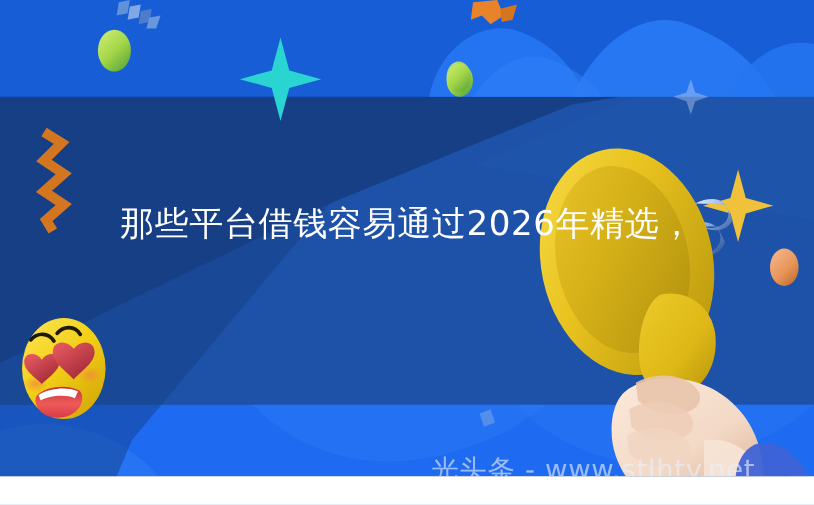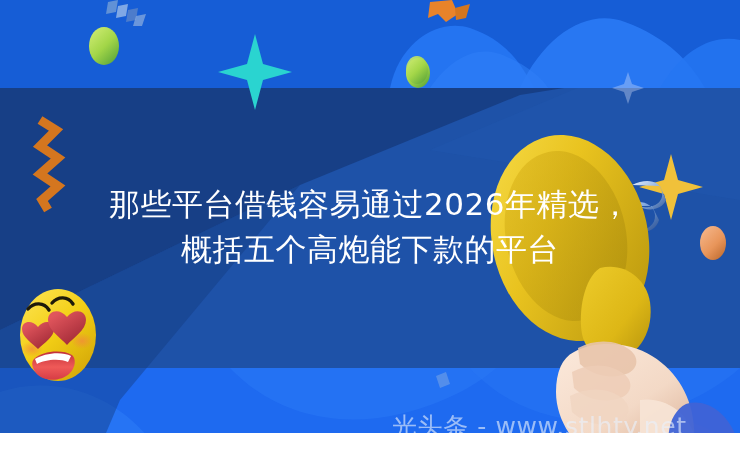--- a/index.html
+++ b/index.html
@@ -228,18 +228,17 @@
     <path d="M 14 26 C 20 19 30 19 35 27" stroke="#1e1a0a" stroke-width="3.4" fill="none" stroke-linecap="round"></path>
     <path d="M 38 20 C 44 13 54 13 59 21" stroke="#1e1a0a" stroke-width="3.4" fill="none" stroke-linecap="round"></path>
     <path d="M 24 44 C 18 36 8 38 8 46 C 8 54 18 60 24 66 C 30 60 40 54 40 46 C 40 38 30 36 24 44 Z" fill="url(#gHeart)"></path>
     <path d="M 53 34 C 46 25 34 27 34 37 C 34 47 46 54 53 62 C 60 54 72 47 72 37 C 72 27 60 25 53 34 Z" fill="url(#gHeart)"></path>
     <path d="M 20 76 C 28 68 48 66 58 72 C 62 75 62 84 56 90 C 46 100 28 98 22 90 C 18 85 17 79 20 76 Z" fill="url(#gMouth)"></path>
     <path d="M 21 76 C 30 70 48 68 57 73 L 54 79 C 45 75 30 77 23 81 Z" fill="#ffffff"></path>
   </svg>
 
   <div id="title-block">
     <span class="title-line">那些平台借钱容易通过2026年精选，</span>
-    <span class="title-line">概括五个高炮能下款的平台</span>
   </div>
 
   <div id="watermark">光头条 - www.stlhty.net</div>
 
 </div>
 
 </body></html>

